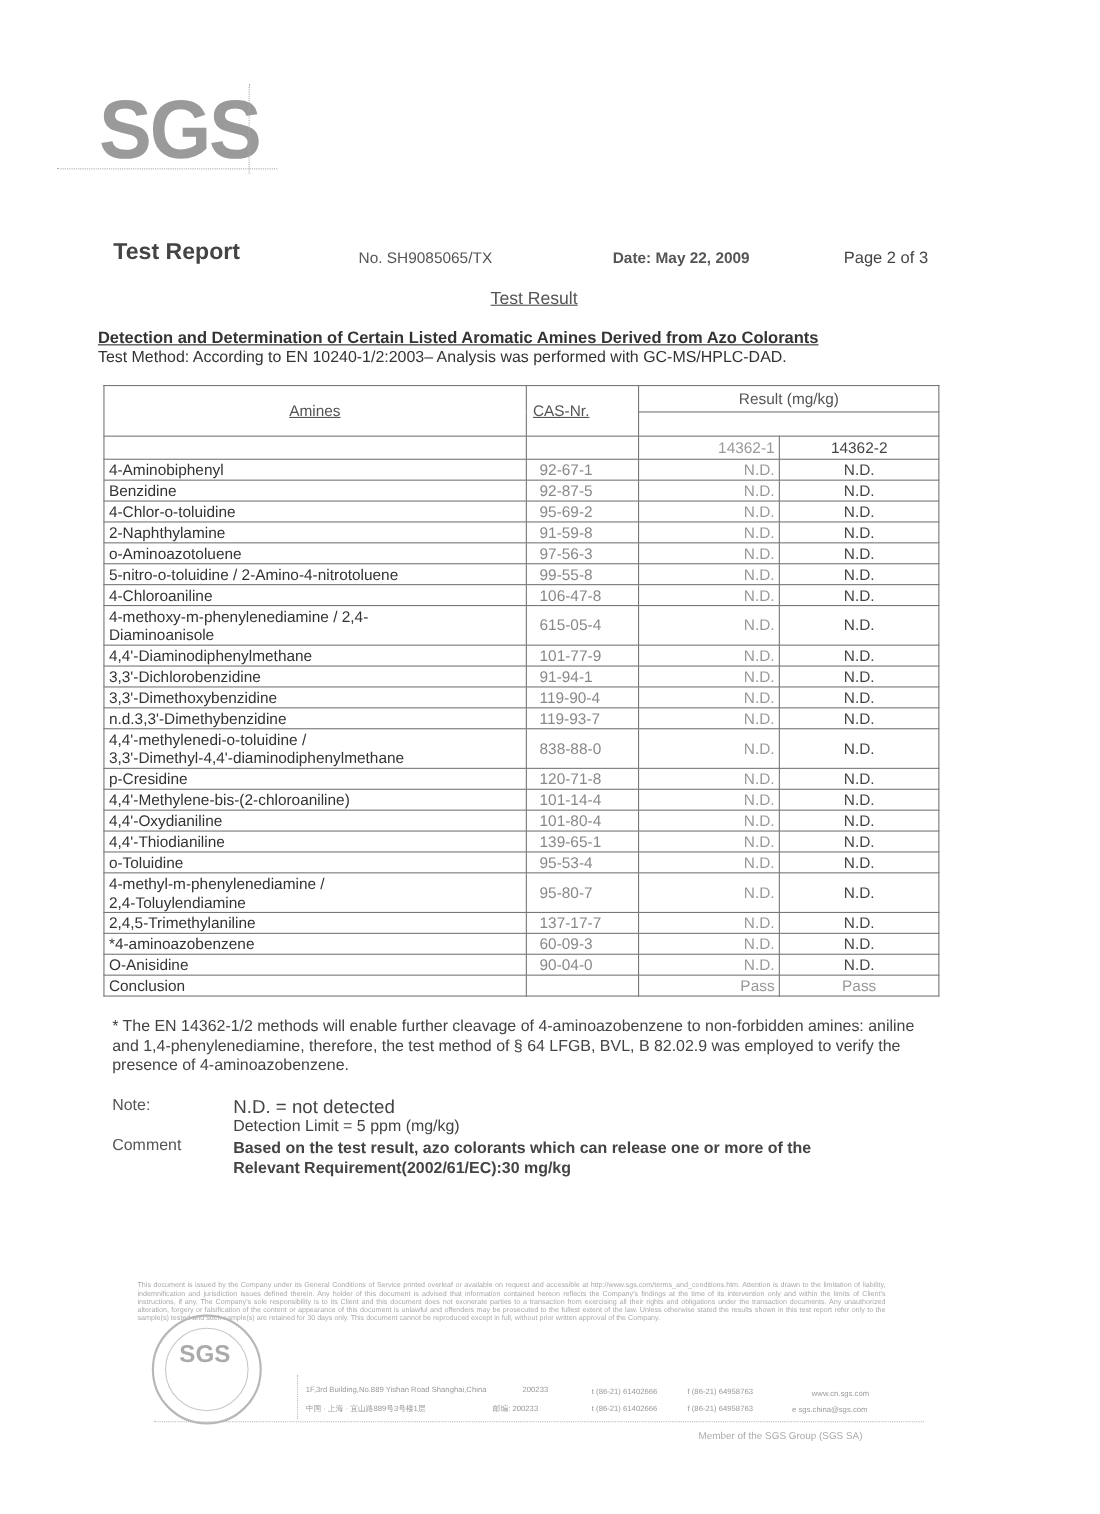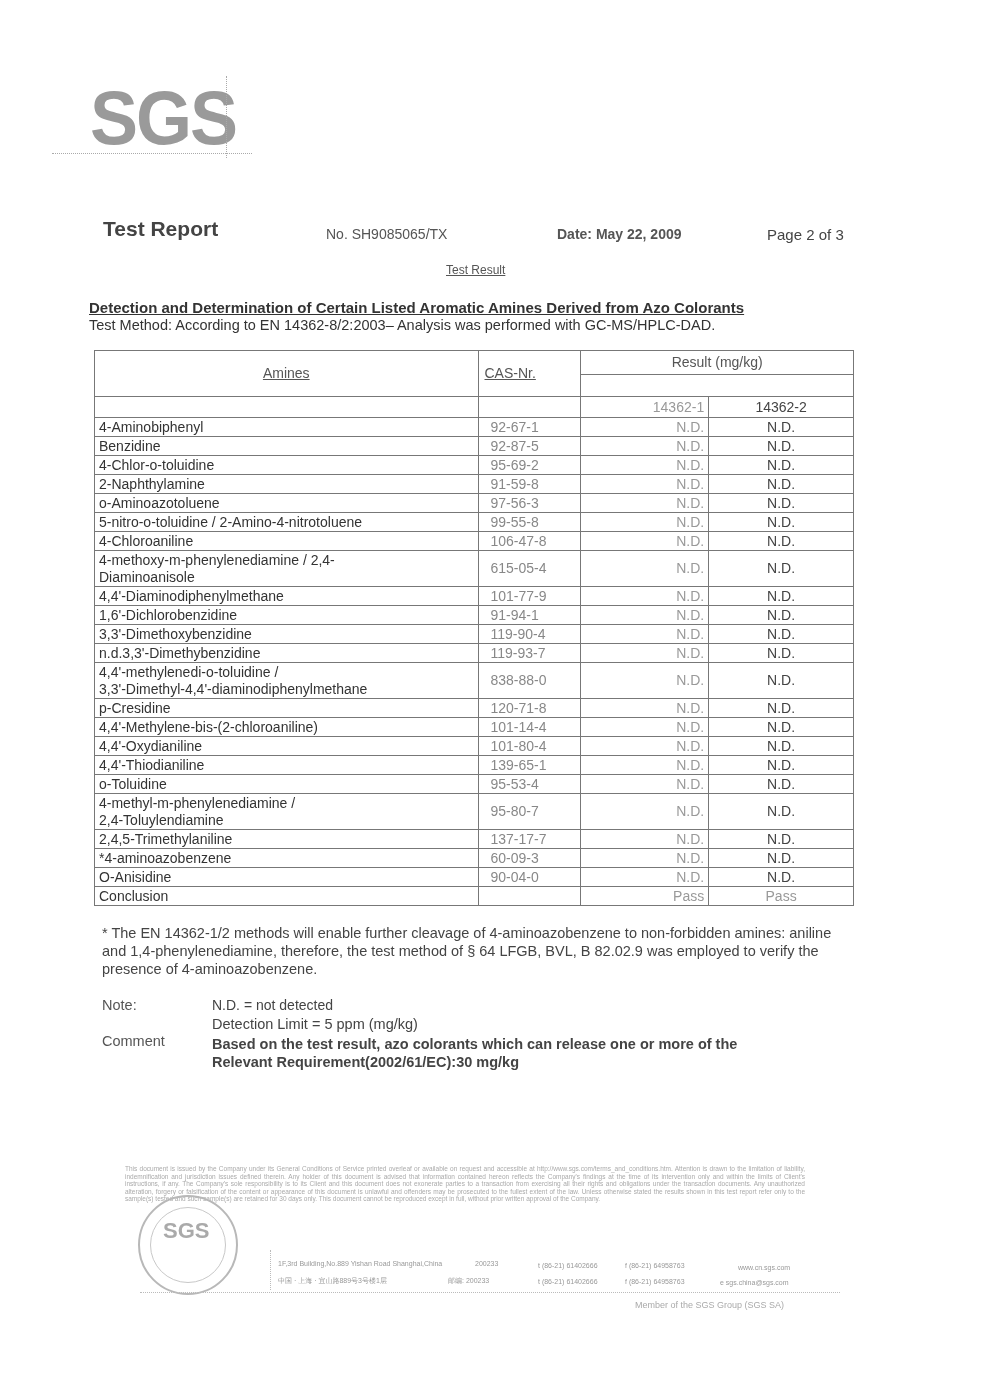--- a/index.html
+++ b/index.html
@@ -12,21 +12,21 @@
           font-size: 72px; letter-spacing: -2px; color: #9a9a9a; line-height: 1; transform: scaleY(1.05); }
   #logo-vline { left: 226px; top: 76px; width: 1px; height: 82px; border-left: 1px dotted #aaa; }
   #logo-hline { left: 52px; top: 153px; width: 200px; height: 1px; border-top: 1px dotted #aaa; }
 
   
   #hdr-title { left: 103px; top: 217px; font-size: 21px; font-weight: bold; color: #444; }
   #hdr-no { left: 326px; top: 226px; font-size: 14px; color: #555; }
   #hdr-date { left: 557px; top: 226px; font-size: 14px; color: #555; font-weight: bold; }
   #hdr-page { left: 767px; top: 226px; font-size: 15px; color: #444; }
 
-  #test-result { left: 446px; top: 263px; font-size: 12px; color: #555; text-decoration: underline; }
+  #test-result { left: 446px; top: 263px; font-size: 16px; color: #555; text-decoration: underline; }
   #section-title { left: 89px; top: 299px; font-size: 15px; font-weight: bold; color: #333; text-decoration: underline; }
   #section-method { left: 89px; top: 317px; font-size: 14.5px; color: #333; }
 
   
   #amine-table { left: 94px; top: 350px; width: 760px; border-collapse: collapse; font-size: 14px; }
   #amine-table td, #amine-table th { border: 1px solid #777; font-weight: normal; line-height: 17px; padding: 0 4px; vertical-align: middle; }
   #amine-table th { color: #555; }
   .col-name { width: 384px; text-align: left; color: #333; }
   .col-cas { width: 103px; text-align: left; color: #888; padding-left: 12px !important; }
   .col-r1 { width: 128px; text-align: right; color: #999; }
@@ -36,21 +36,21 @@
   .blank-row td { height: 22px; }
   .sub-row td { height: 21px; }
   .row td { height: 19px; }
   .row2 td { height: 36px; }
   .conclusion td { font-weight: bold; height: 19px; }
   .conclusion .col-r1, .conclusion .col-r2 { font-weight: normal; color: #999; }
 
   
   #footnote { left: 102px; top: 924px; width: 740px; font-size: 14.5px; line-height: 18px; color: #444; }
   #note-label { left: 102px; top: 997px; font-size: 14.5px; color: #555; }
-  #note-l1 { left: 212px; top: 997px; font-size: 14px; color: #444; }
+  #note-l1 { left: 212px; top: 997px; font-size: 17px; color: #444; }
   #note-l2 { left: 212px; top: 1016px; font-size: 14.5px; color: #444; }
   #comment-label { left: 102px; top: 1033px; font-size: 14.5px; color: #555; }
   #comment-body { left: 212px; top: 1035px; width: 600px; font-size: 14.5px; font-weight: bold; line-height: 18px; color: #444; }
 
   
   #fine-print { left: 125px; top: 1165px; width: 680px; font-size: 6.5px; line-height: 7.5px; color: #aaa; text-align: justify; }
   #stamp { left: 138px; top: 1195px; width: 100px; height: 100px; border: 2px solid #b8b8b8; border-radius: 50%; }
   #stamp-inner { left: 150px; top: 1207px; width: 76px; height: 76px; border: 1px solid #c8c8c8; border-radius: 50%; }
   #stamp-text { left: 163px; top: 1218px; font-size: 22px; font-weight: bold; color: #aaa; }
   #addr-sep { left: 270px; top: 1250px; width: 1px; height: 40px; border-left: 1px dotted #bbb; }
@@ -75,21 +75,21 @@
 <div id="logo-vline" class="abs"></div>
 <div id="logo-hline" class="abs"></div>
 
 <div id="hdr-title" class="abs">Test Report</div>
 <div id="hdr-no" class="abs">No. SH9085065/TX</div>
 <div id="hdr-date" class="abs">Date: May 22, 2009</div>
 <div id="hdr-page" class="abs">Page 2 of 3</div>
 
 <div id="test-result" class="abs">Test Result</div>
 <div id="section-title" class="abs">Detection and Determination of Certain Listed Aromatic Amines Derived from Azo Colorants</div>
-<div id="section-method" class="abs">Test Method:  According to EN 14362-8/2:2003– Analysis was performed with GC-MS/HPLC-DAD.</div>
+<div id="section-method" class="abs">Test Method:  According to EN 10240-1/2:2003– Analysis was performed with GC-MS/HPLC-DAD.</div>
 
 <table id="amine-table" class="abs">
   <thead>
     <tr>
       <th class="col-name hdr-amines" rowspan="2">Amines</th>
       <th class="col-cas hdr-cas" rowspan="2">CAS-Nr.</th>
       <th colspan="2" style="height:24px;">Result (mg/kg)</th>
     </tr>
     <tr class="blank-row">
       <td colspan="2"></td>
@@ -153,21 +153,21 @@
       <td class="col-r1">N.D.</td>
       <td class="col-r2">N.D.</td>
     </tr>
     <tr class="row">
       <td class="col-name">4,4'-Diaminodiphenylmethane</td>
       <td class="col-cas">101-77-9</td>
       <td class="col-r1">N.D.</td>
       <td class="col-r2">N.D.</td>
     </tr>
     <tr class="row">
-      <td class="col-name">1,6'-Dichlorobenzidine</td>
+      <td class="col-name">3,3'-Dichlorobenzidine</td>
       <td class="col-cas">91-94-1</td>
       <td class="col-r1">N.D.</td>
       <td class="col-r2">N.D.</td>
     </tr>
     <tr class="row">
       <td class="col-name">3,3'-Dimethoxybenzidine</td>
       <td class="col-cas">119-90-4</td>
       <td class="col-r1">N.D.</td>
       <td class="col-r2">N.D.</td>
     </tr>

